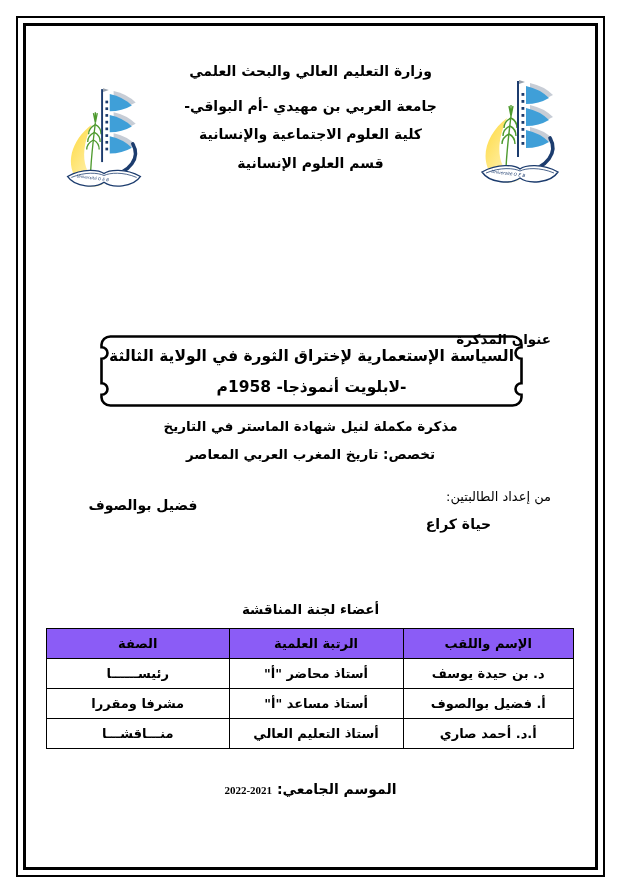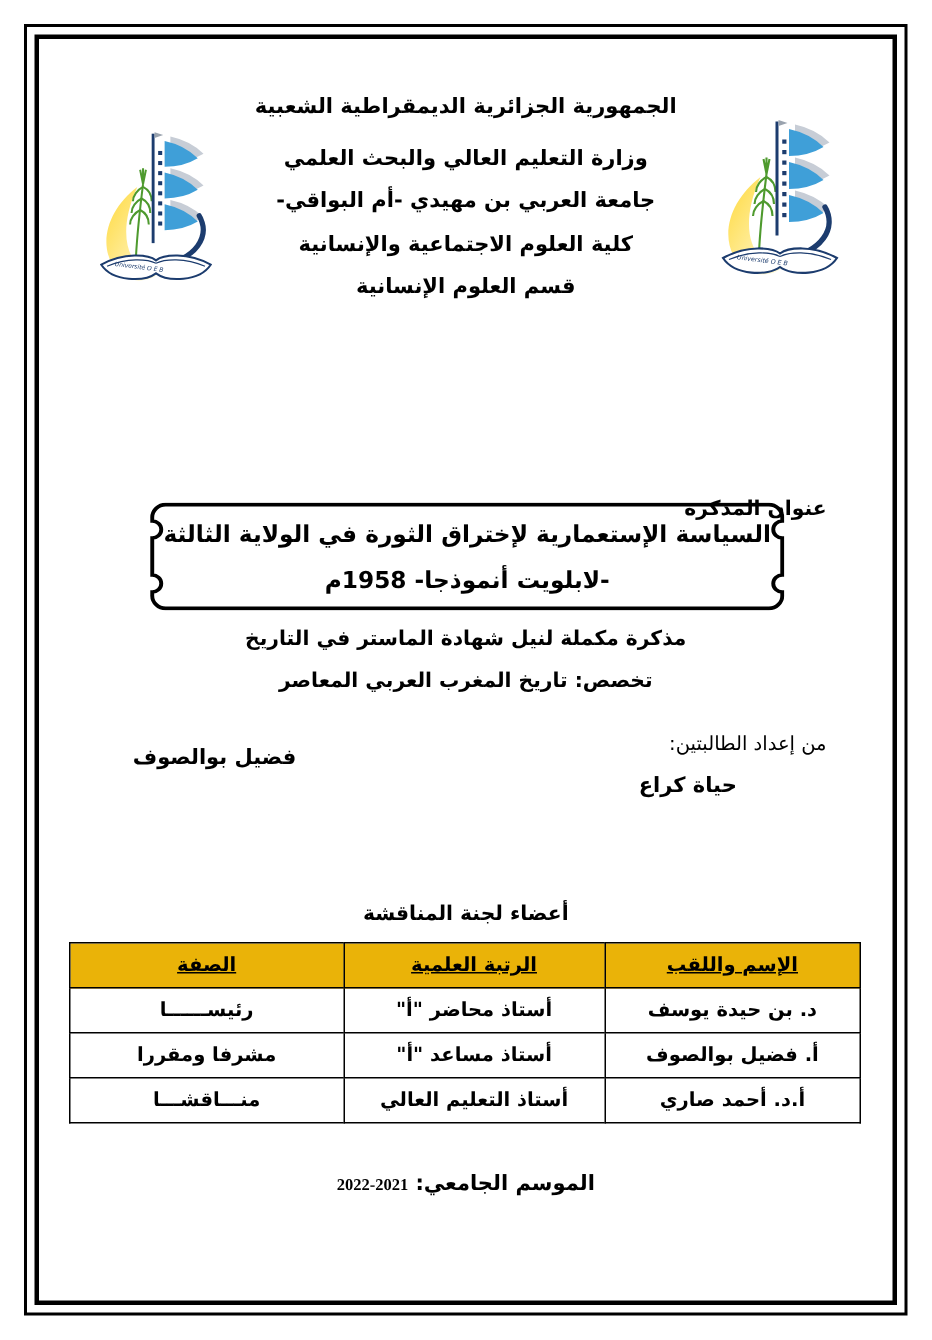--- a/index.html
+++ b/index.html
@@ -35,37 +35,36 @@
   .prep-label{font-size:13px;line-height:19px;font-weight:normal;text-align:right;}
   .prep-name{font-weight:bold;font-size:14px;text-align:center;margin-top:9px;line-height:18px;}
   .prep-name + .prep-name{margin-top:14px;}
 
   .committee-title{top:601px;}
 
   table.committee{position:absolute;top:628px;right:47px;width:528px;border-collapse:collapse;
     table-layout:fixed;}
   table.committee td{border:1.2px solid #000;height:29px;text-align:center;vertical-align:middle;
     font-weight:bold;font-size:13px;padding:0 4px;}
-  table.committee tr.head td{background:#eab308;text-decoration:underline;}
+  table.committee tr.head td{background:#8b5cf6;}
   .col-name{width:32.3%;}
   .col-rank{width:33%;}
   .col-role{width:34.7%;}
 
   .season{position:absolute;top:781px;left:0;right:0;text-align:center;font-weight:bold;font-size:14px;}
   .season .year{font-family:Liberation Serif, serif;font-size:11px;}
 </style>
 </head>
 <body>
 
 <div class="page">
   <div class="frame-outer"></div>
   <div class="frame-inner"></div>
 
   <div class="header-block">
-    <div class="hline">الجمهورية الجزائرية الديمقراطية الشعبية</div>
     <div class="hline">وزارة التعليم العالي والبحث العلمي</div>
     <div class="hline">جامعة العربي بن مهيدي -أم البواقي-</div>
     <div class="hline">كلية العلوم الاجتماعية والإنسانية</div>
     <div class="hline">قسم العلوم الإنسانية</div>
   </div>
 
   <svg width="0" height="0" style="position:absolute">
     <defs>
       <linearGradient id="lg-yellow" x1="0" y1="0" x2="1" y2="1">
         <stop offset="0" stop-color="#ffd93b"></stop>

